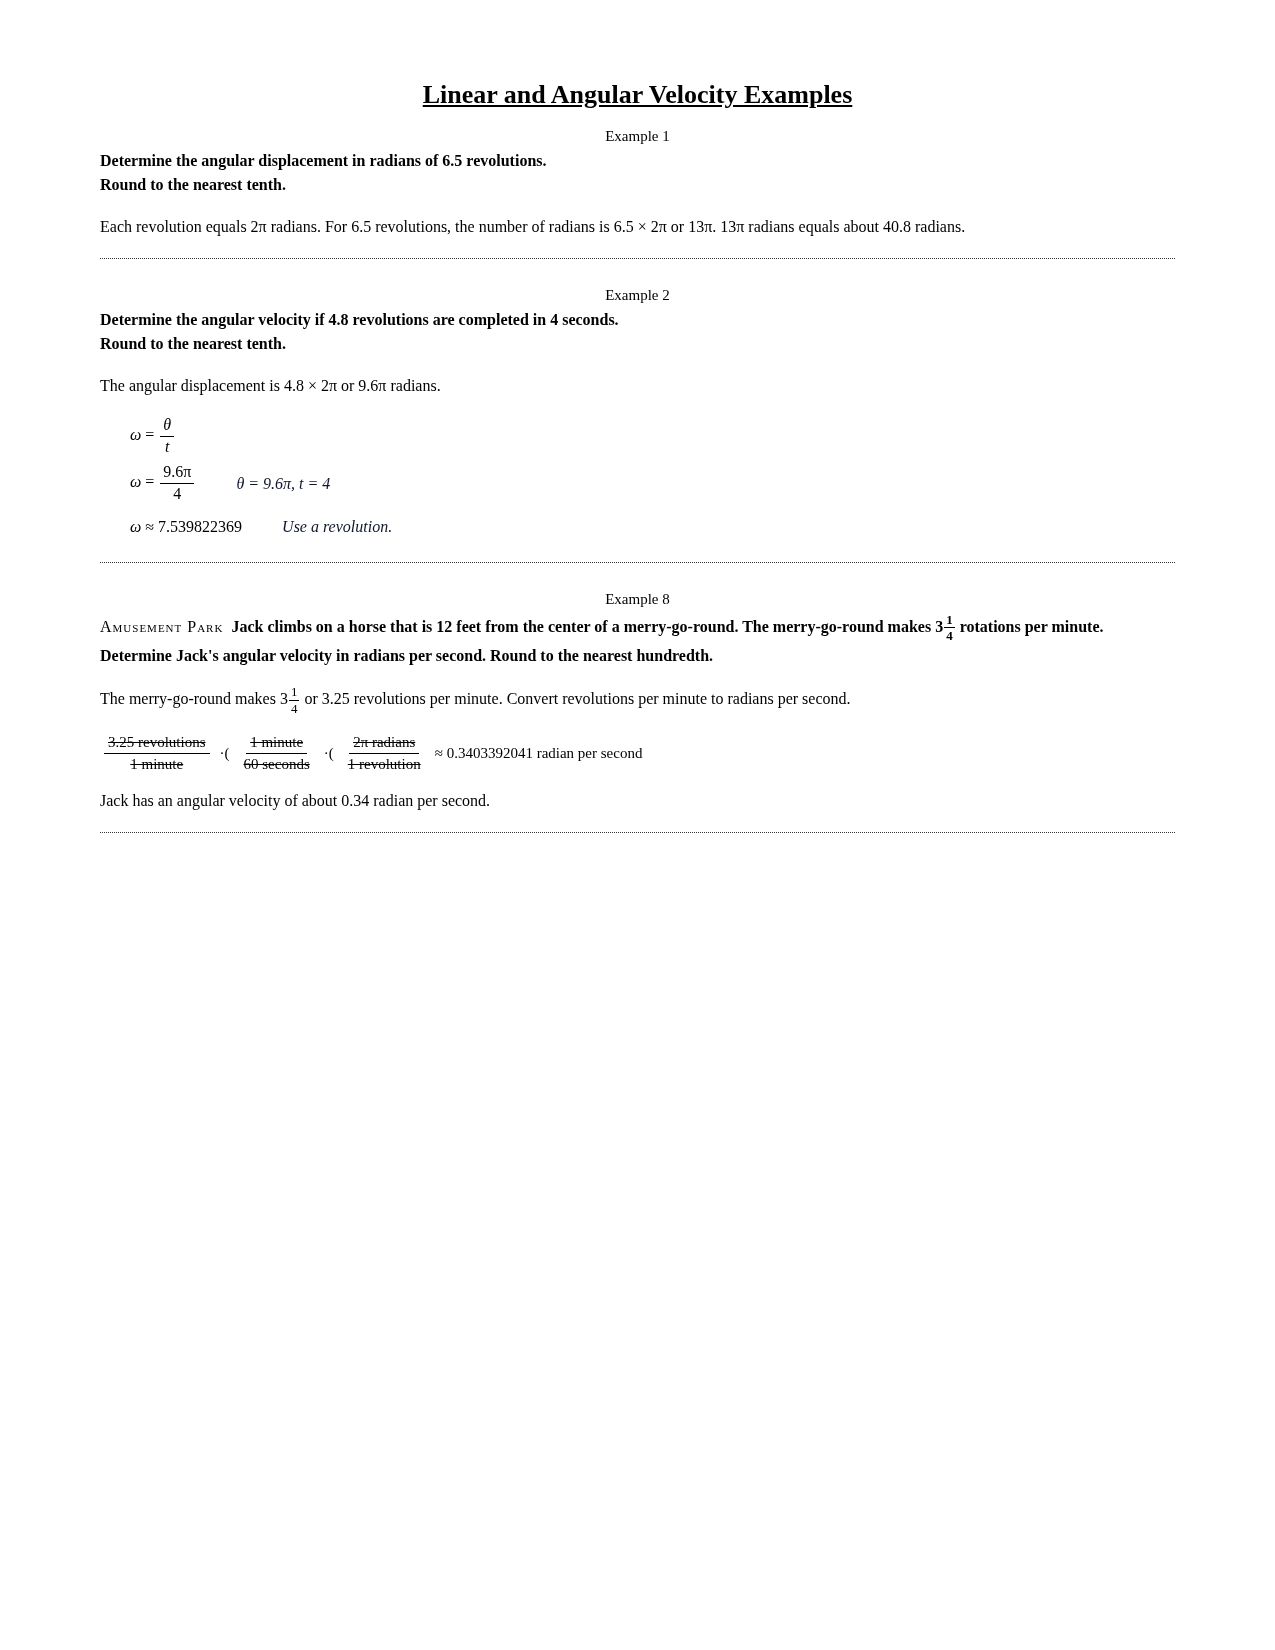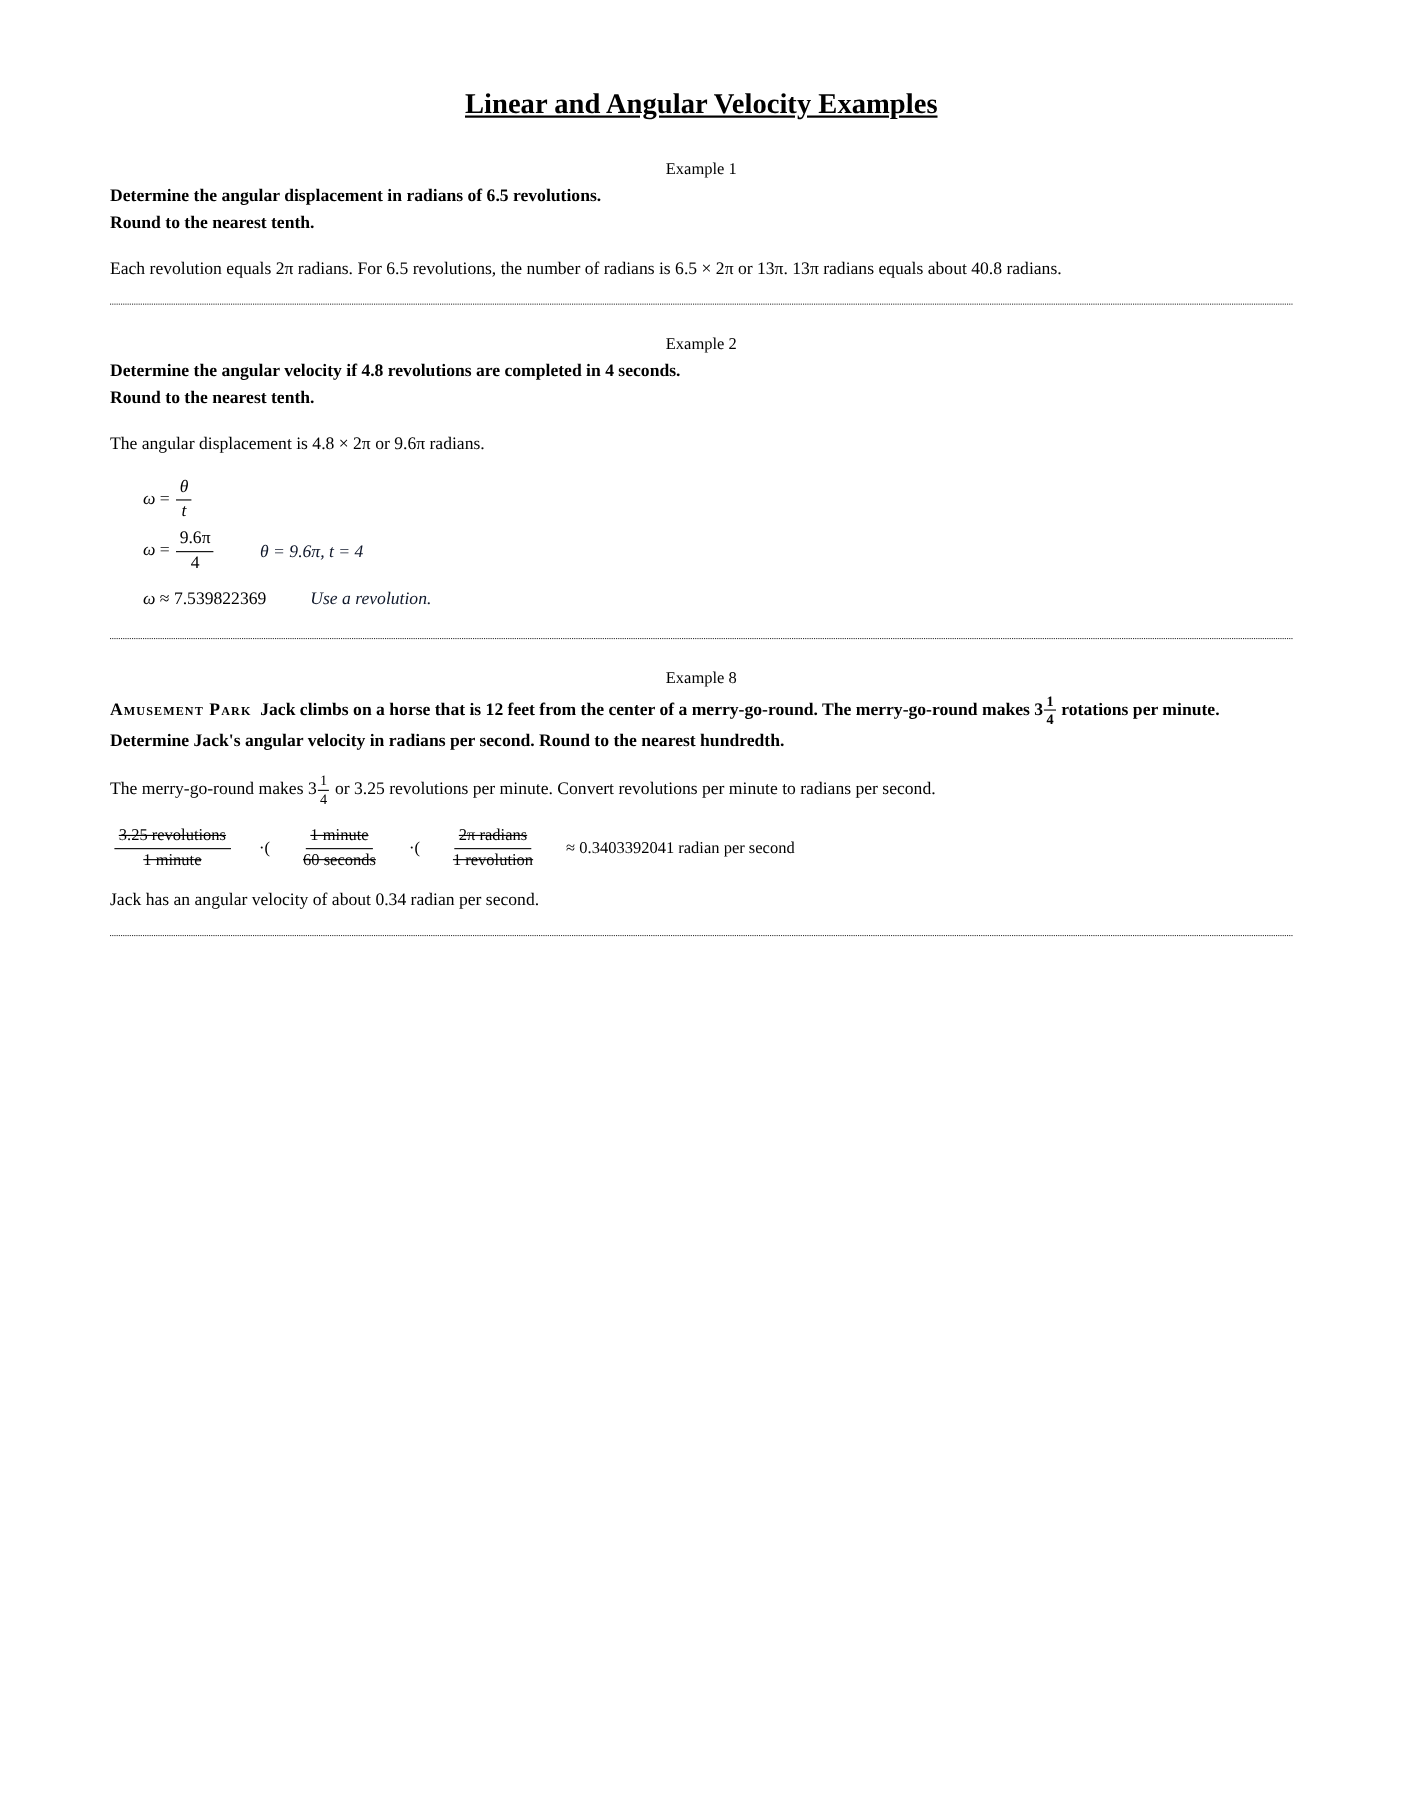--- a/index.html
+++ b/index.html
@@ -16,21 +16,21 @@
       width: 1275px;
       min-height: 1650px;
       padding: 80px 100px 80px 100px;
     }
 
     .page-title {
       text-align: center;
       font-size: 26px;
       font-weight: bold;
       text-decoration: underline;
-      margin-bottom: 36px;
+      margin-bottom: 18px;
     }
 
     .example-label {
       font-size: 15px;
       font-weight: normal;
       margin-bottom: 4px;
       text-align: center;
     }
 
     .example-question {
@@ -91,21 +91,21 @@
 
     .italic-note {
       font-style: italic;
       color: #0f172a;
     }
 
     .conversion-line {
       display: flex;
       align-items: center;
       flex-wrap: wrap;
-      gap: 22px;
+      gap: 6px;
       margin: 12px 0;
       font-size: 15px;
     }
 
     .conversion-frac {
       display: inline-flex;
       flex-direction: column;
       align-items: center;
       vertical-align: middle;
       margin: 0 4px;
@@ -139,21 +139,21 @@
       padding: 0 2px;
       line-height: 1.2;
     }
     .small-frac .den {
       padding: 0 2px;
       line-height: 1.2;
     }
 
     .amusement-label {
       font-variant: small-caps;
-      font-weight: bold;
+      font-weight: normal;
       letter-spacing: 1px;
     }
   </style>
 </head>
 <body>
 
 <div class="page-title">Linear and Angular Velocity Examples</div>
 
 <div class="example-section">
   <div class="example-label">Example 1</div>

